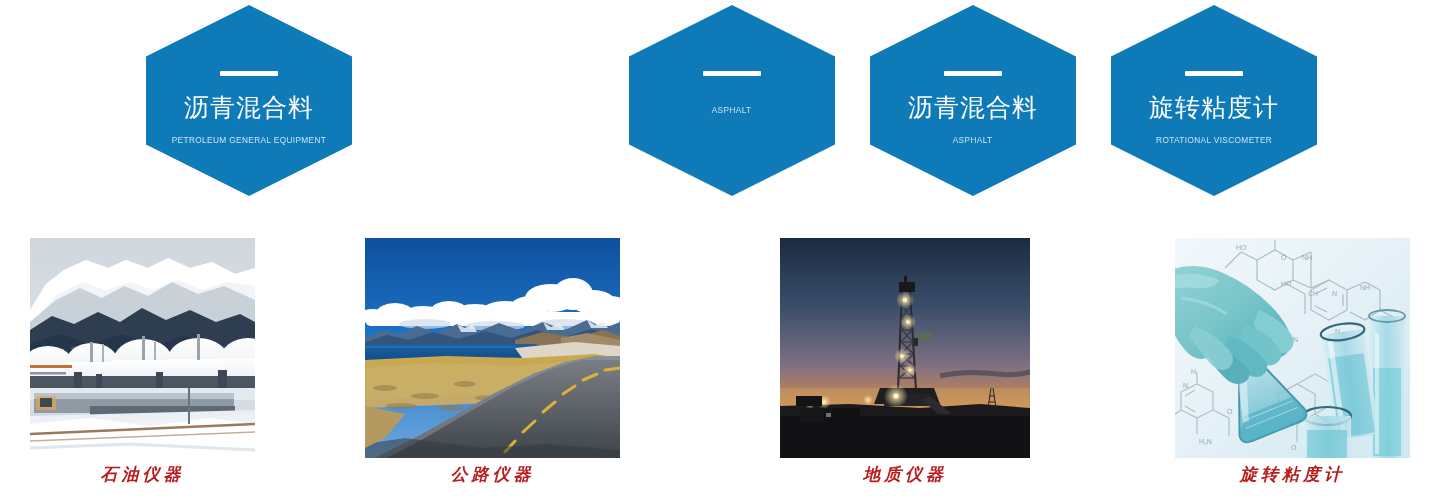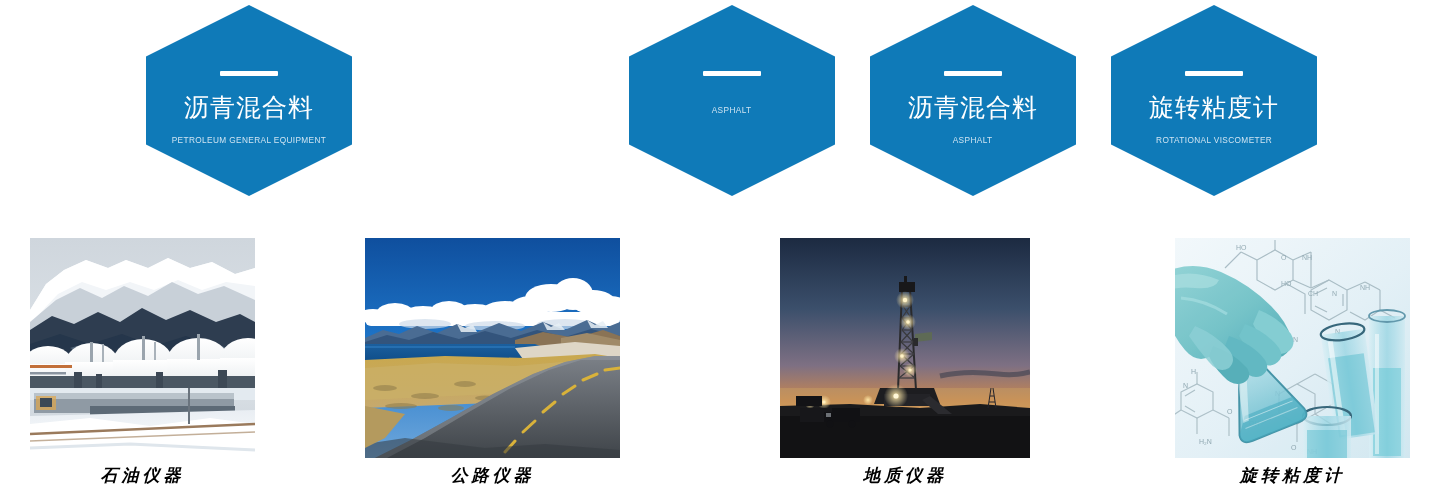--- a/index.html
+++ b/index.html
@@ -95,27 +95,27 @@
   .photo-tile svg {
     display: block;
     width: 100%;
     height: 100%;
   }
 
   
   .caption {
     position: absolute;
     text-align: center;
-    color: #000000;
+    color: #b91c1c;
     font-size: 17px;
     line-height: 20px;
     letter-spacing: 4px;
     font-weight: bold;
     font-style: italic;
-    font-family: Liberation Sans, sans-serif;
+    font-family: Liberation Mono, monospace;
     white-space: nowrap;
   }
 </style>
 </head>
 <body>
 
 <div id="stage">
 
   <div class="hex-row">
 

